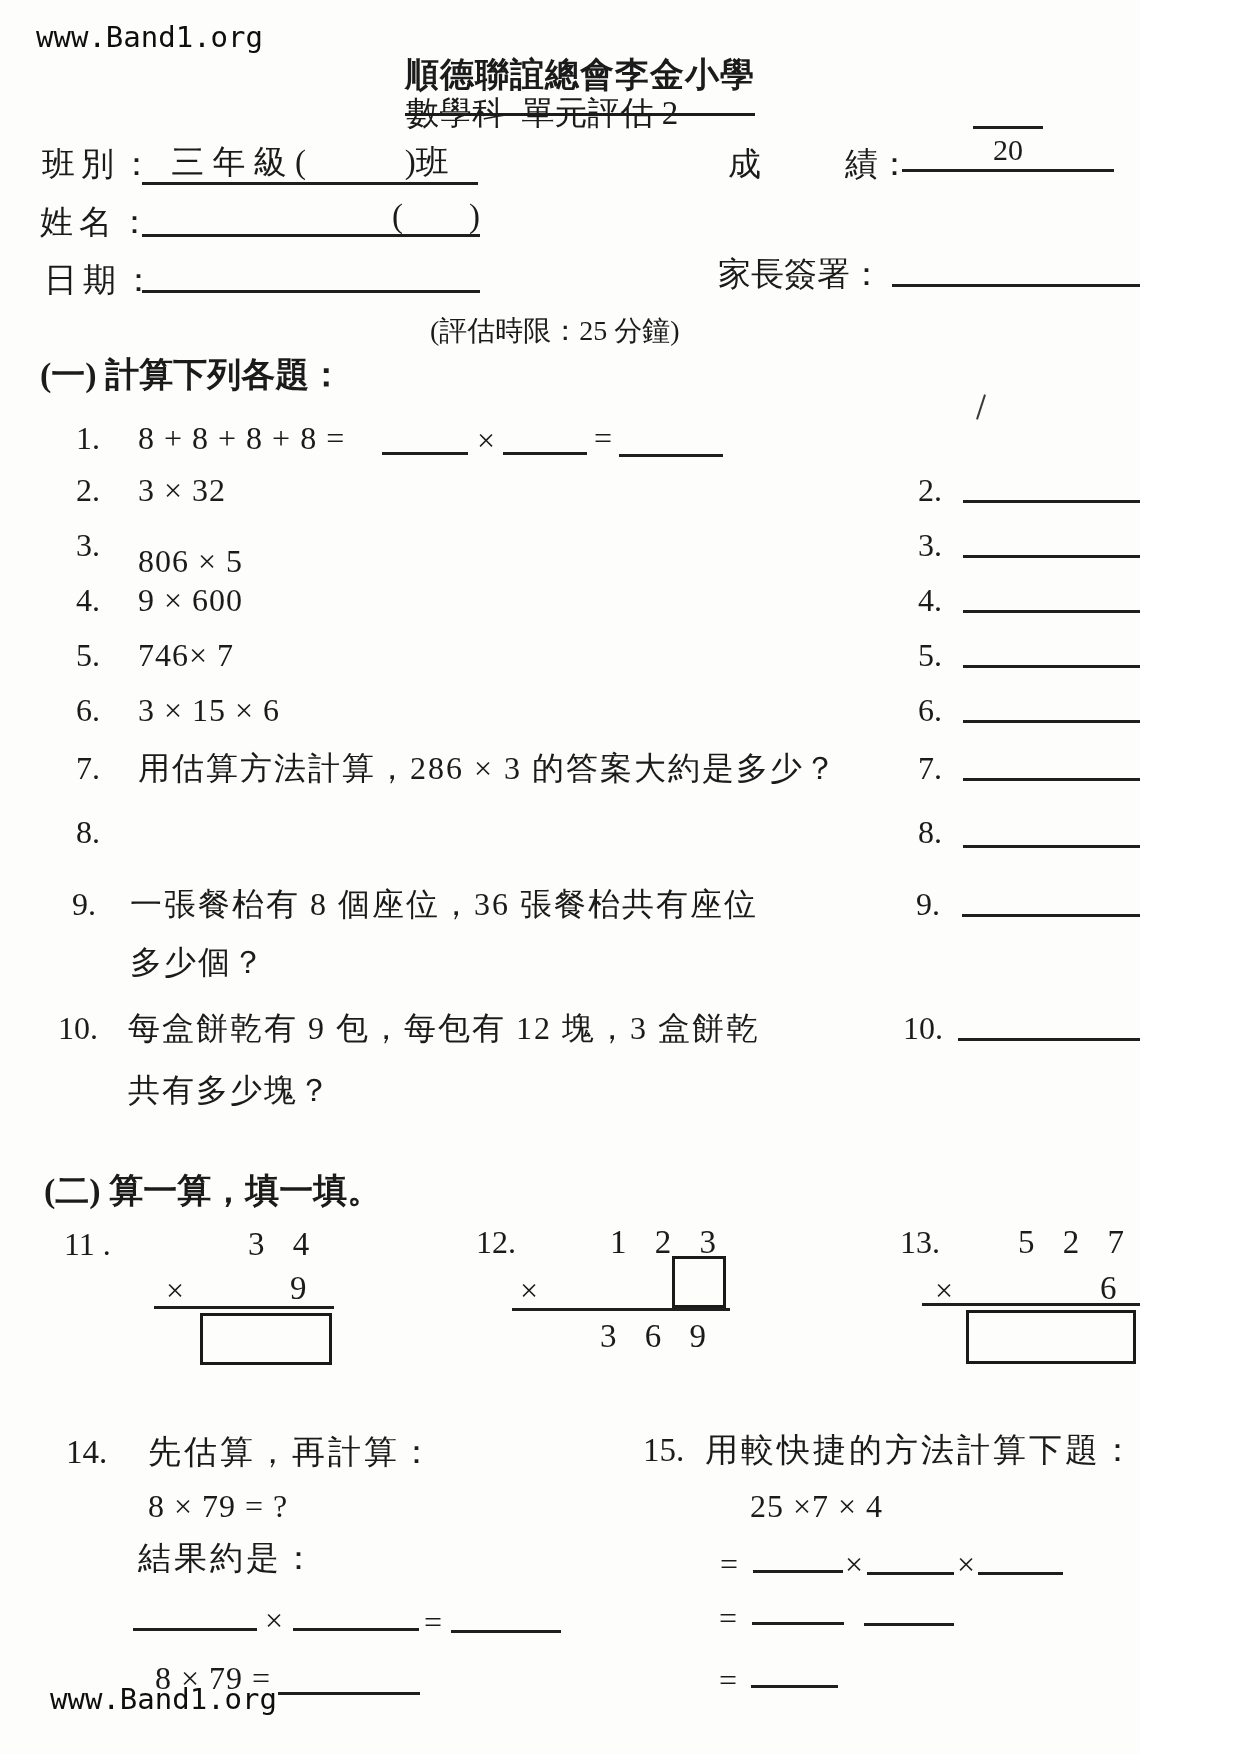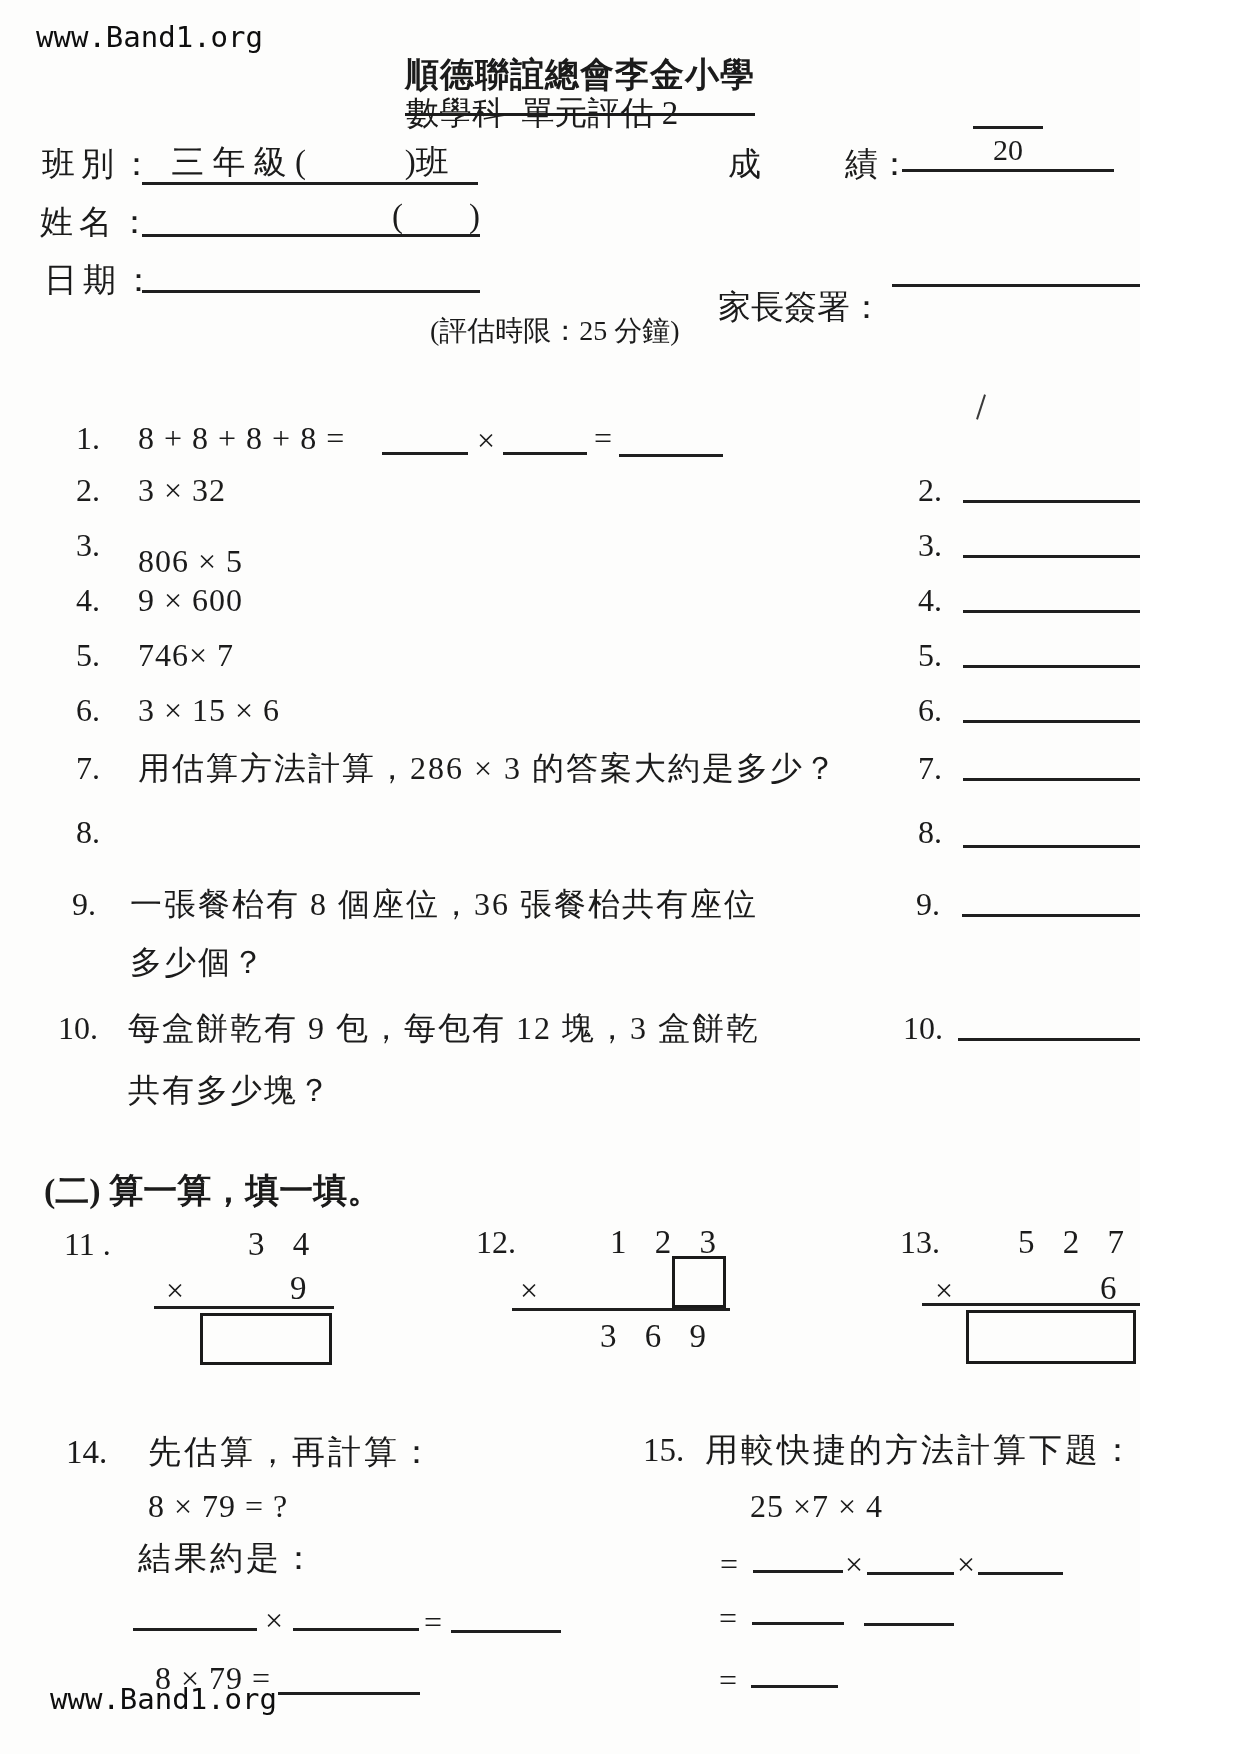--- a/index.html
+++ b/index.html
@@ -51,25 +51,26 @@
   </div>
 
   <div class="abs cn" style="left:40px;top:202px;letter-spacing:6px;">姓名：</div>
   <div class="abs uline" style="left:142px;top:200px;width:338px;height:34px;">
     <span class="abs cn" style="right:0;top:-4px;">(        )</span>
   </div>
 
   <div class="abs cn" style="left:44px;top:260px;letter-spacing:6px;">日期：</div>
   <div class="blankline" style="left:142px;top:258px;width:338px;height:32px;"></div>
 
-  <div class="abs cn" style="left:718px;top:254px;margin-top:33px;">家長簽署：</div>
+  <div class="abs cn" style="left:718px;top:254px;">家長簽署：</div>
   <div class="blankline" style="left:892px;top:252px;width:248px;height:32px;"></div>
 
   <div class="abs small" style="left:430px;top:314px;">(評估時限：25 分鐘)</div>
 
+  <div class="abs cn-b" style="left:40px;top:354px;">(一) 計算下列各題：</div>
 
   <div class="artifact" style="left:980px;top:394px;width:2px;height:26px;transform:rotate(18deg);"></div>
 
   <div class="abs" style="left:0;top:418px;width:1240px;height:44px;">
     <span class="abs num" style="left:76px;top:0;">1.</span>
     <span class="abs expr" style="left:138px;top:0;">8 + 8 + 8 + 8 =</span>
     <span class="blankline" style="left:382px;top:0;width:86px;height:34px;"></span>
     <span class="abs num" style="left:477px;top:2px;">×</span>
     <span class="blankline" style="left:503px;top:0;width:84px;height:34px;"></span>
     <span class="abs num" style="left:594px;top:0;">=</span>

